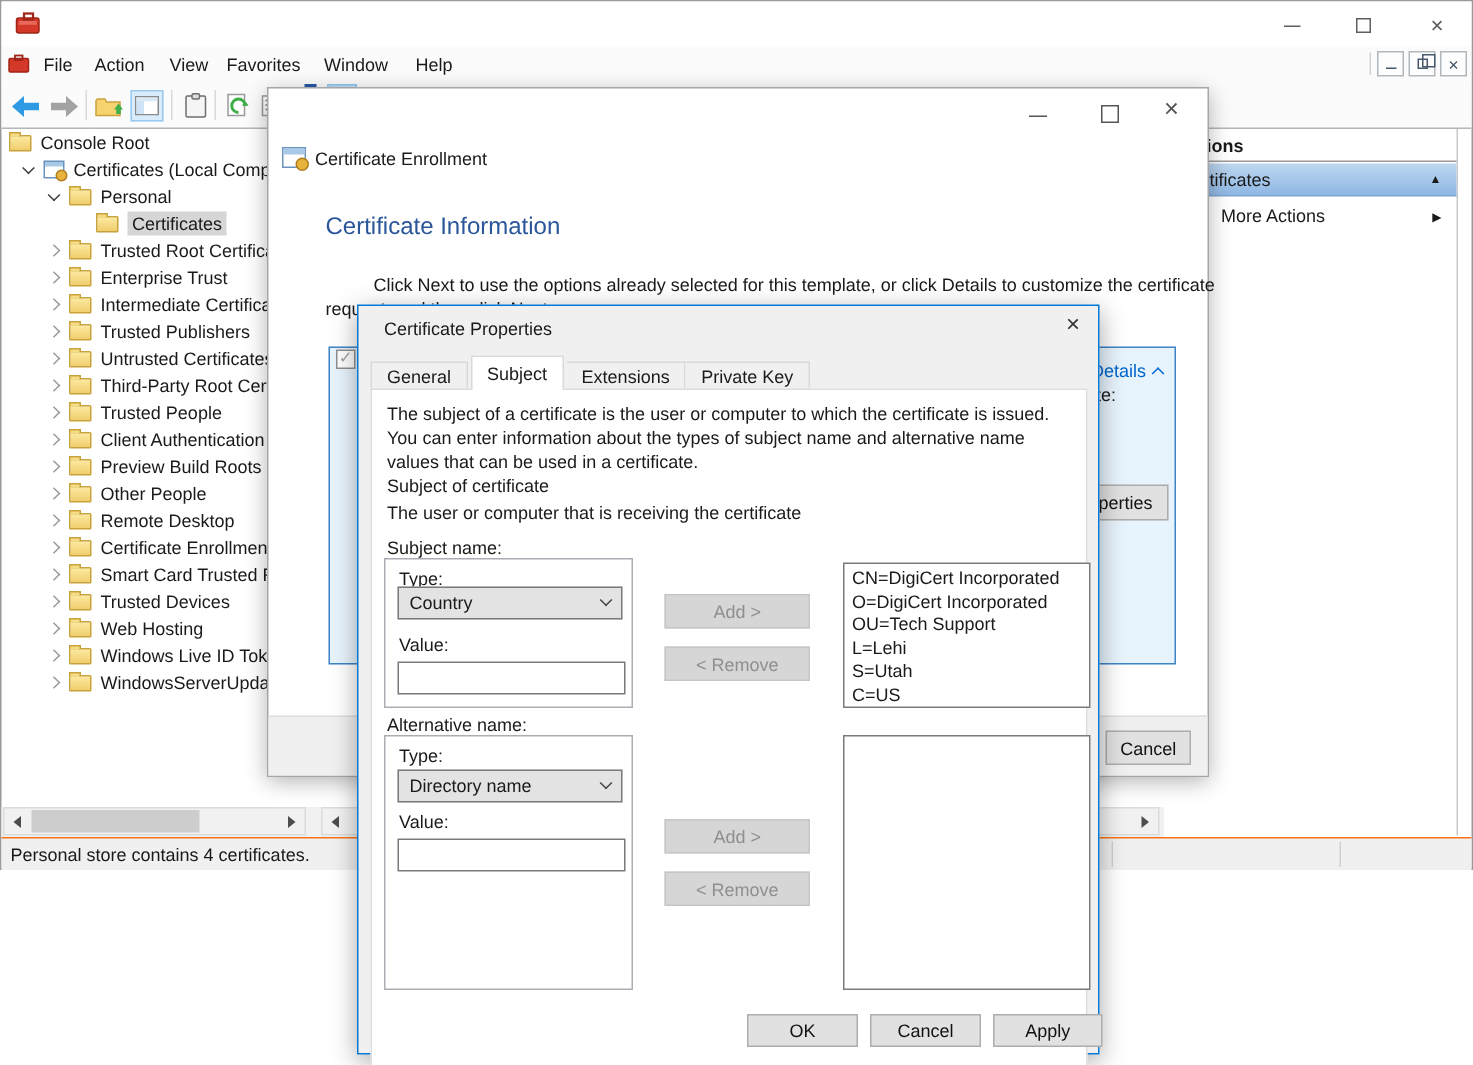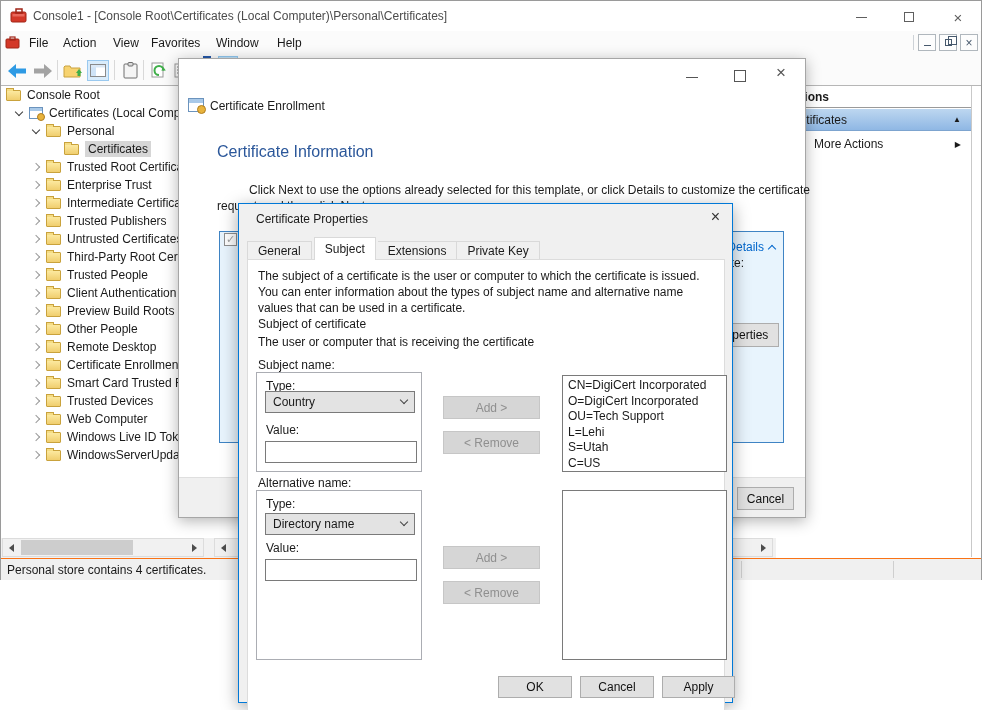--- a/index.html
+++ b/index.html
@@ -121,21 +121,20 @@
 <div id="main-window">
 
   <div id="titlebar">
     <div class="abs" style="left:9px;top:7px;">
       <svg width="18" height="16">
           <rect x="1" y="4" width="15" height="10" rx="1.5" fill="#d33828" stroke="#a02417"></rect>
           <rect x="6" y="1" width="6" height="4" fill="none" stroke="#a02417" stroke-width="1.5"></rect>
           <rect x="2.5" y="6" width="12" height="2.5" fill="#e8695c"></rect>
         </svg>
     </div>
-    <span id="title-text">Console1 - [Console Root\Certificates (Local Computer)\Personal\Certificates]</span>
     <div class="cap-btn" style="left:845px;">
         <span class="glyph-min"></span>
       </div>
     <div class="cap-btn" style="left:893px;">
         <span class="glyph-max"></span>
       </div>
     <div class="cap-btn" style="left:942px;">
         <span class="glyph-x">×</span>
       </div>
   </div>
@@ -303,21 +302,21 @@
         <span class="tree-label">Smart Card Trusted Roots</span>
       </div>
       <div class="tree-row" style="padding-left: 31px;">
         <span class="chev chev-right"></span>
         <span class="ico-folder"></span>
         <span class="tree-label">Trusted Devices</span>
       </div>
       <div class="tree-row" style="padding-left: 31px;">
         <span class="chev chev-right"></span>
         <span class="ico-folder"></span>
-        <span class="tree-label">Web Computer</span>
+        <span class="tree-label">Web Hosting</span>
       </div>
       <div class="tree-row" style="padding-left: 31px;">
         <span class="chev chev-right"></span>
         <span class="ico-folder"></span>
         <span class="tree-label">Windows Live ID Token Issuer</span>
       </div>
       <div class="tree-row" style="padding-left: 31px;">
         <span class="chev chev-right"></span>
         <span class="ico-folder"></span>
         <span class="tree-label">WindowsServerUpdateServices</span>

